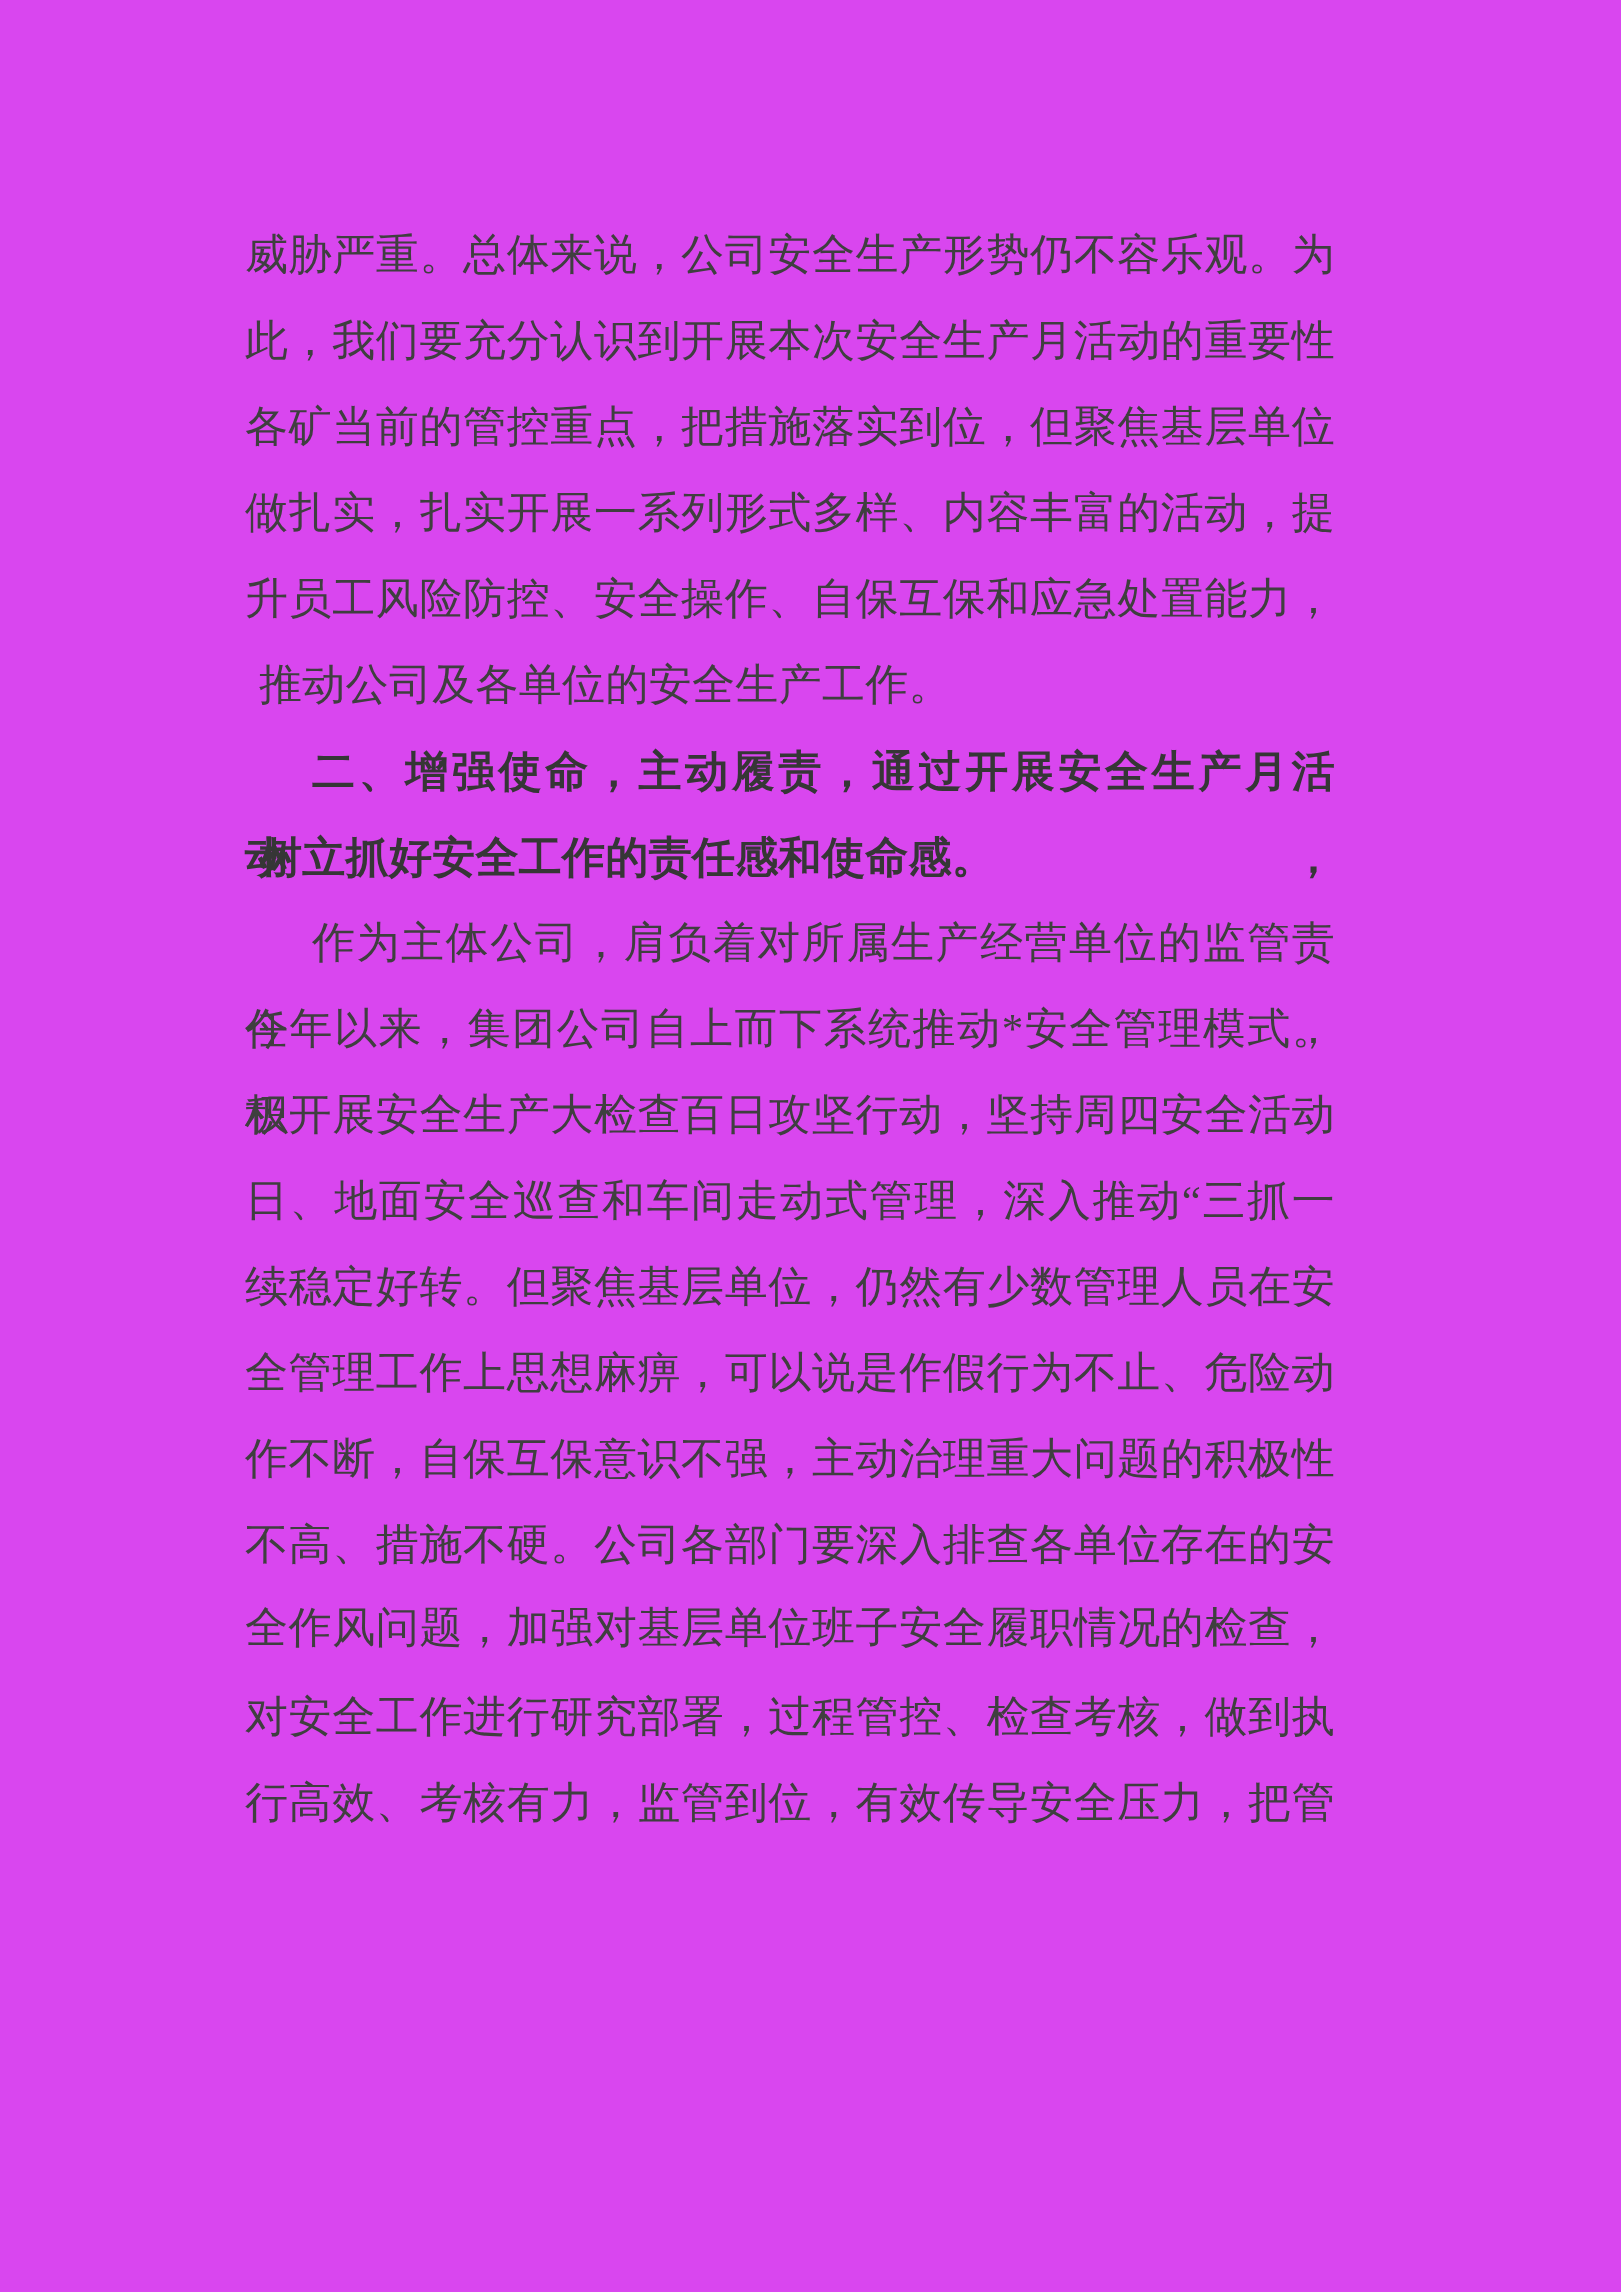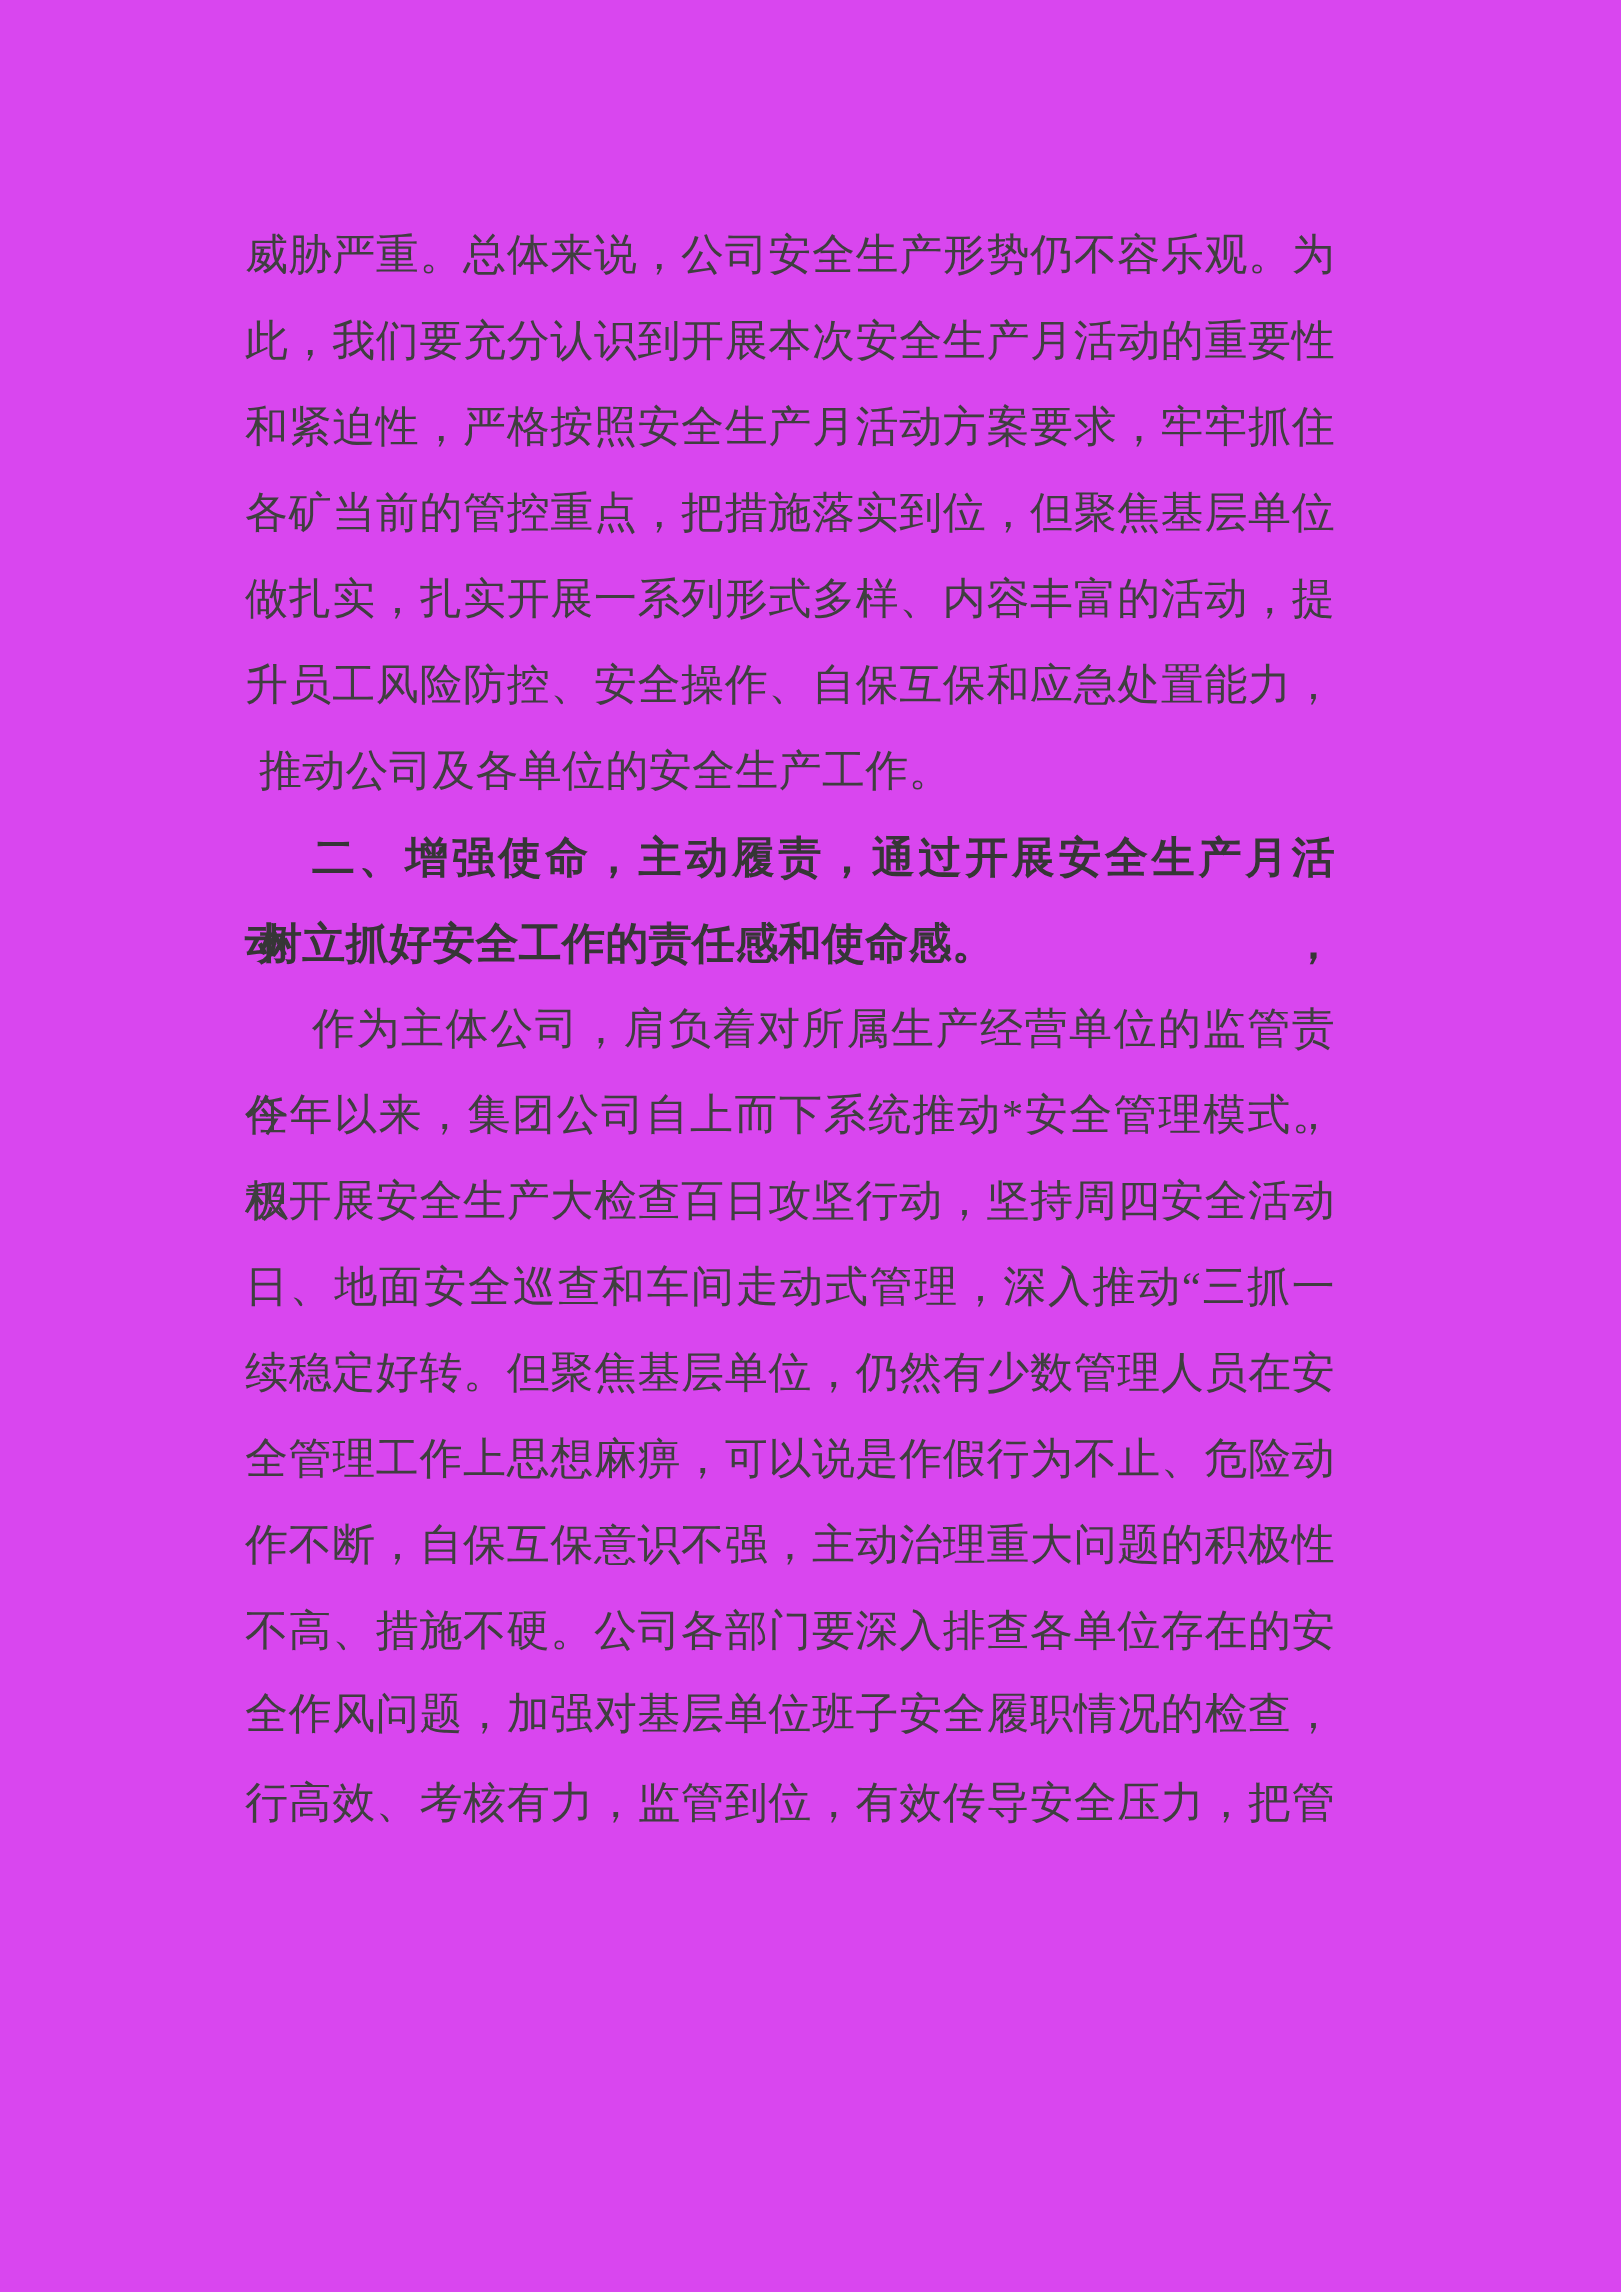--- a/index.html
+++ b/index.html
@@ -52,37 +52,37 @@
   }
 </style>
 </head>
 <body>
 
 <div class="page" style="background: #d946ef; padding-left: 22px;">
   <div class="text-block">
       <div class="para body">
         <div class="line" style="color: rgb(63, 63, 63);">威胁严重。总体来说，公司安全生产形势仍不容乐观。为</div>
         <div class="line" style="color: rgb(63, 63, 63);">此，我们要充分认识到开展本次安全生产月活动的重要性</div>
-        <div class="line" style="color: rgb(63, 63, 63);">和紧迫性，严格按照安全生产月活动方案要求，牢牢抓住</div>
         <div class="line" style="color: rgb(63, 63, 63);">各矿当前的管控重点，把措施落实到位，但聚焦基层单位</div>
         <div class="line" style="color: rgb(63, 63, 63);">做扎实，扎实开展一系列形式多样、内容丰富的活动，提</div>
         <div class="line" style="color: rgb(63, 63, 63);">升员工风险防控、安全操作、自保互保和应急处置能力，</div>
         <div class="line last" style="color: rgb(63, 63, 63);">推动公司及各单位的安全生产工作。</div>
       </div>
       <div class="para heading">
         <div class="line indent" style="color: rgb(54, 54, 54);">二、增强使命，主动履责，通过开展安全生产月活动，</div>
         <div class="line last" style="color: rgb(54, 54, 54);">树立抓好安全工作的责任感和使命感。</div>
       </div>
       <div class="para body">
         <div class="line indent" style="color: rgb(63, 63, 63);">作为主体公司，肩负着对所属生产经营单位的监管责任。</div>
         <div class="line" style="color: rgb(63, 63, 63);">今年以来，集团公司自上而下系统推动*安全管理模式，积</div>
         <div class="line" style="color: rgb(63, 63, 63);">极开展安全生产大检查百日攻坚行动，坚持周四安全活动</div>
         <div class="line" style="color: rgb(63, 63, 63);">日、地面安全巡查和车间走动式管理，深入推动“三抓一</div>
         <div class="line" style="color: rgb(63, 63, 63);">续稳定好转。但聚焦基层单位，仍然有少数管理人员在安</div>
         <div class="line" style="color: rgb(63, 63, 63);">全管理工作上思想麻痹，可以说是作假行为不止、危险动</div>
         <div class="line" style="color: rgb(63, 63, 63);">作不断，自保互保意识不强，主动治理重大问题的积极性</div>
         <div class="line" style="color: rgb(63, 63, 63);">不高、措施不硬。公司各部门要深入排查各单位存在的安</div>
         <div class="line" style="color: rgb(63, 63, 63); font-family: Liberation Mono, monospace;">全作风问题，加强对基层单位班子安全履职情况的检查，</div>
+        <div class="line" style="color: rgb(63, 63, 63);">对安全工作进行研究部署，过程管控、检查考核，做到执</div>
         <div class="line" style="color: rgb(63, 63, 63);">行高效、考核有力，监管到位，有效传导安全压力，把管</div>
       </div>
     </div>
 </div>
 
 
 </body></html>

